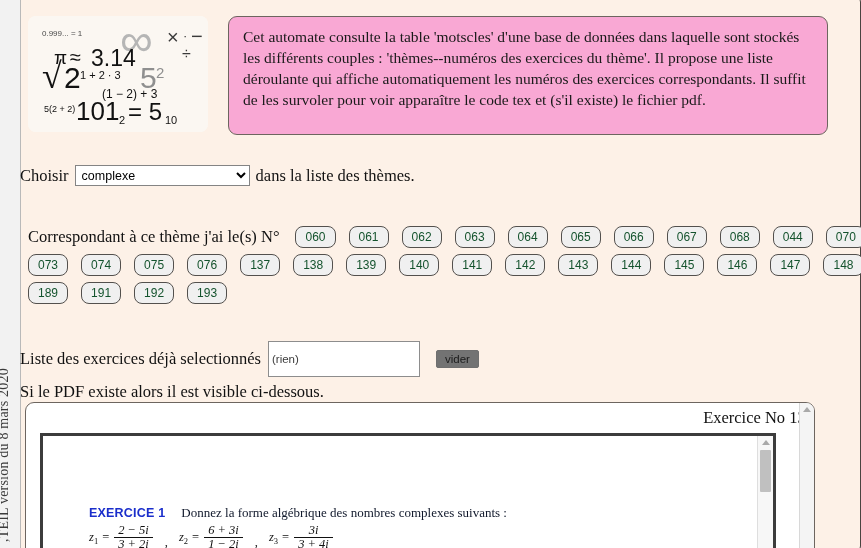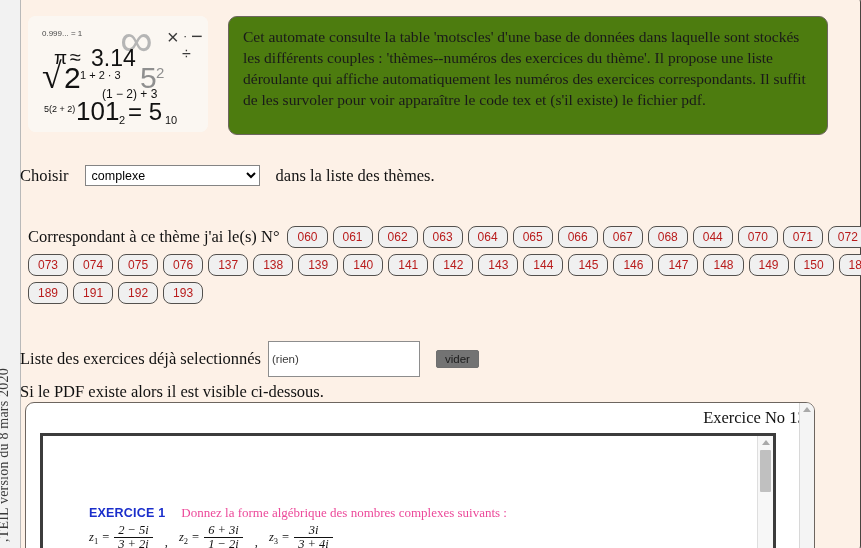--- a/index.html
+++ b/index.html
@@ -76,21 +76,21 @@
     overflow: hidden;
     flex: 0 0 auto;
   }
   .logo-svg { display: block; }
 
   .desc-box {
     flex: 1 1 auto;
     min-height: 119px;
     border: 1px solid #6d655f;
     border-radius: 9px;
-    background: #4d7c0f;
+    background: #f9a8d4;
     padding: 9px 14px 10px 14px;
     font-size: 15.5px;
     line-height: 1.36;
     color: #1a1a1a;
     font-family: "Liberation Serif", serif;
   }
 
   
   .row {
     position: absolute;
@@ -100,21 +100,21 @@
     font-family: "Liberation Serif", serif;
     display: flex;
     align-items: center;
   }
   .row-label { white-space: nowrap; }
 
   
   .theme-select {
     width: 175px;
     height: 21px;
-    margin: 0 16px;
+    margin: 0 6px;
     font-family: "Liberation Sans", sans-serif;
     font-size: 12.5px;
     border: 1px solid #848484;
     background: #ffffff;
     color: #000;
     padding: 0 2px;
     border-radius: 0;
   }
 
   
@@ -122,33 +122,33 @@
     position: absolute;
     left: 28px;
     top: 226px;
     width: 818px;
   }
   .num-line {
     display: flex;
     align-items: center;
     flex-wrap: nowrap;
     margin-bottom: 6px;
-    gap: 5px;
+    gap: 13px;
   }
   .num-lead {
     font-size: 16.5px;
     color: #111;
     white-space: nowrap;
     margin-right: 3px;
     font-family: "Liberation Serif", serif;
   }
   .num-btn {
     font-family: "Liberation Sans", sans-serif;
     font-size: 12px;
-    color: #b91c1c;
+    color: #14532d;
     background: #f0f0f0;
     border: 1px solid #53504d;
     border-radius: 8px;
     padding: 3px 9px 3px 9px;
     line-height: 14px;
     cursor: pointer;
     white-space: nowrap;
   }
 
   
@@ -221,21 +221,21 @@
   .ex-head {
     font-family: "Liberation Sans", sans-serif;
     font-weight: bold;
     font-size: 12.5px;
     color: #1a2ecb;
     letter-spacing: 0.2px;
   }
   .ex-stmt {
     font-family: "Liberation Serif", serif;
     font-size: 13px;
-    color: #ec4899;
+    color: #0f172a;
     margin-left: 12px;
   }
   .eqline {
     margin-top: 3px;
     display: flex;
     align-items: center;
     font-size: 12.5px;
     color: #111;
     font-family: "Liberation Serif", serif;
   }

